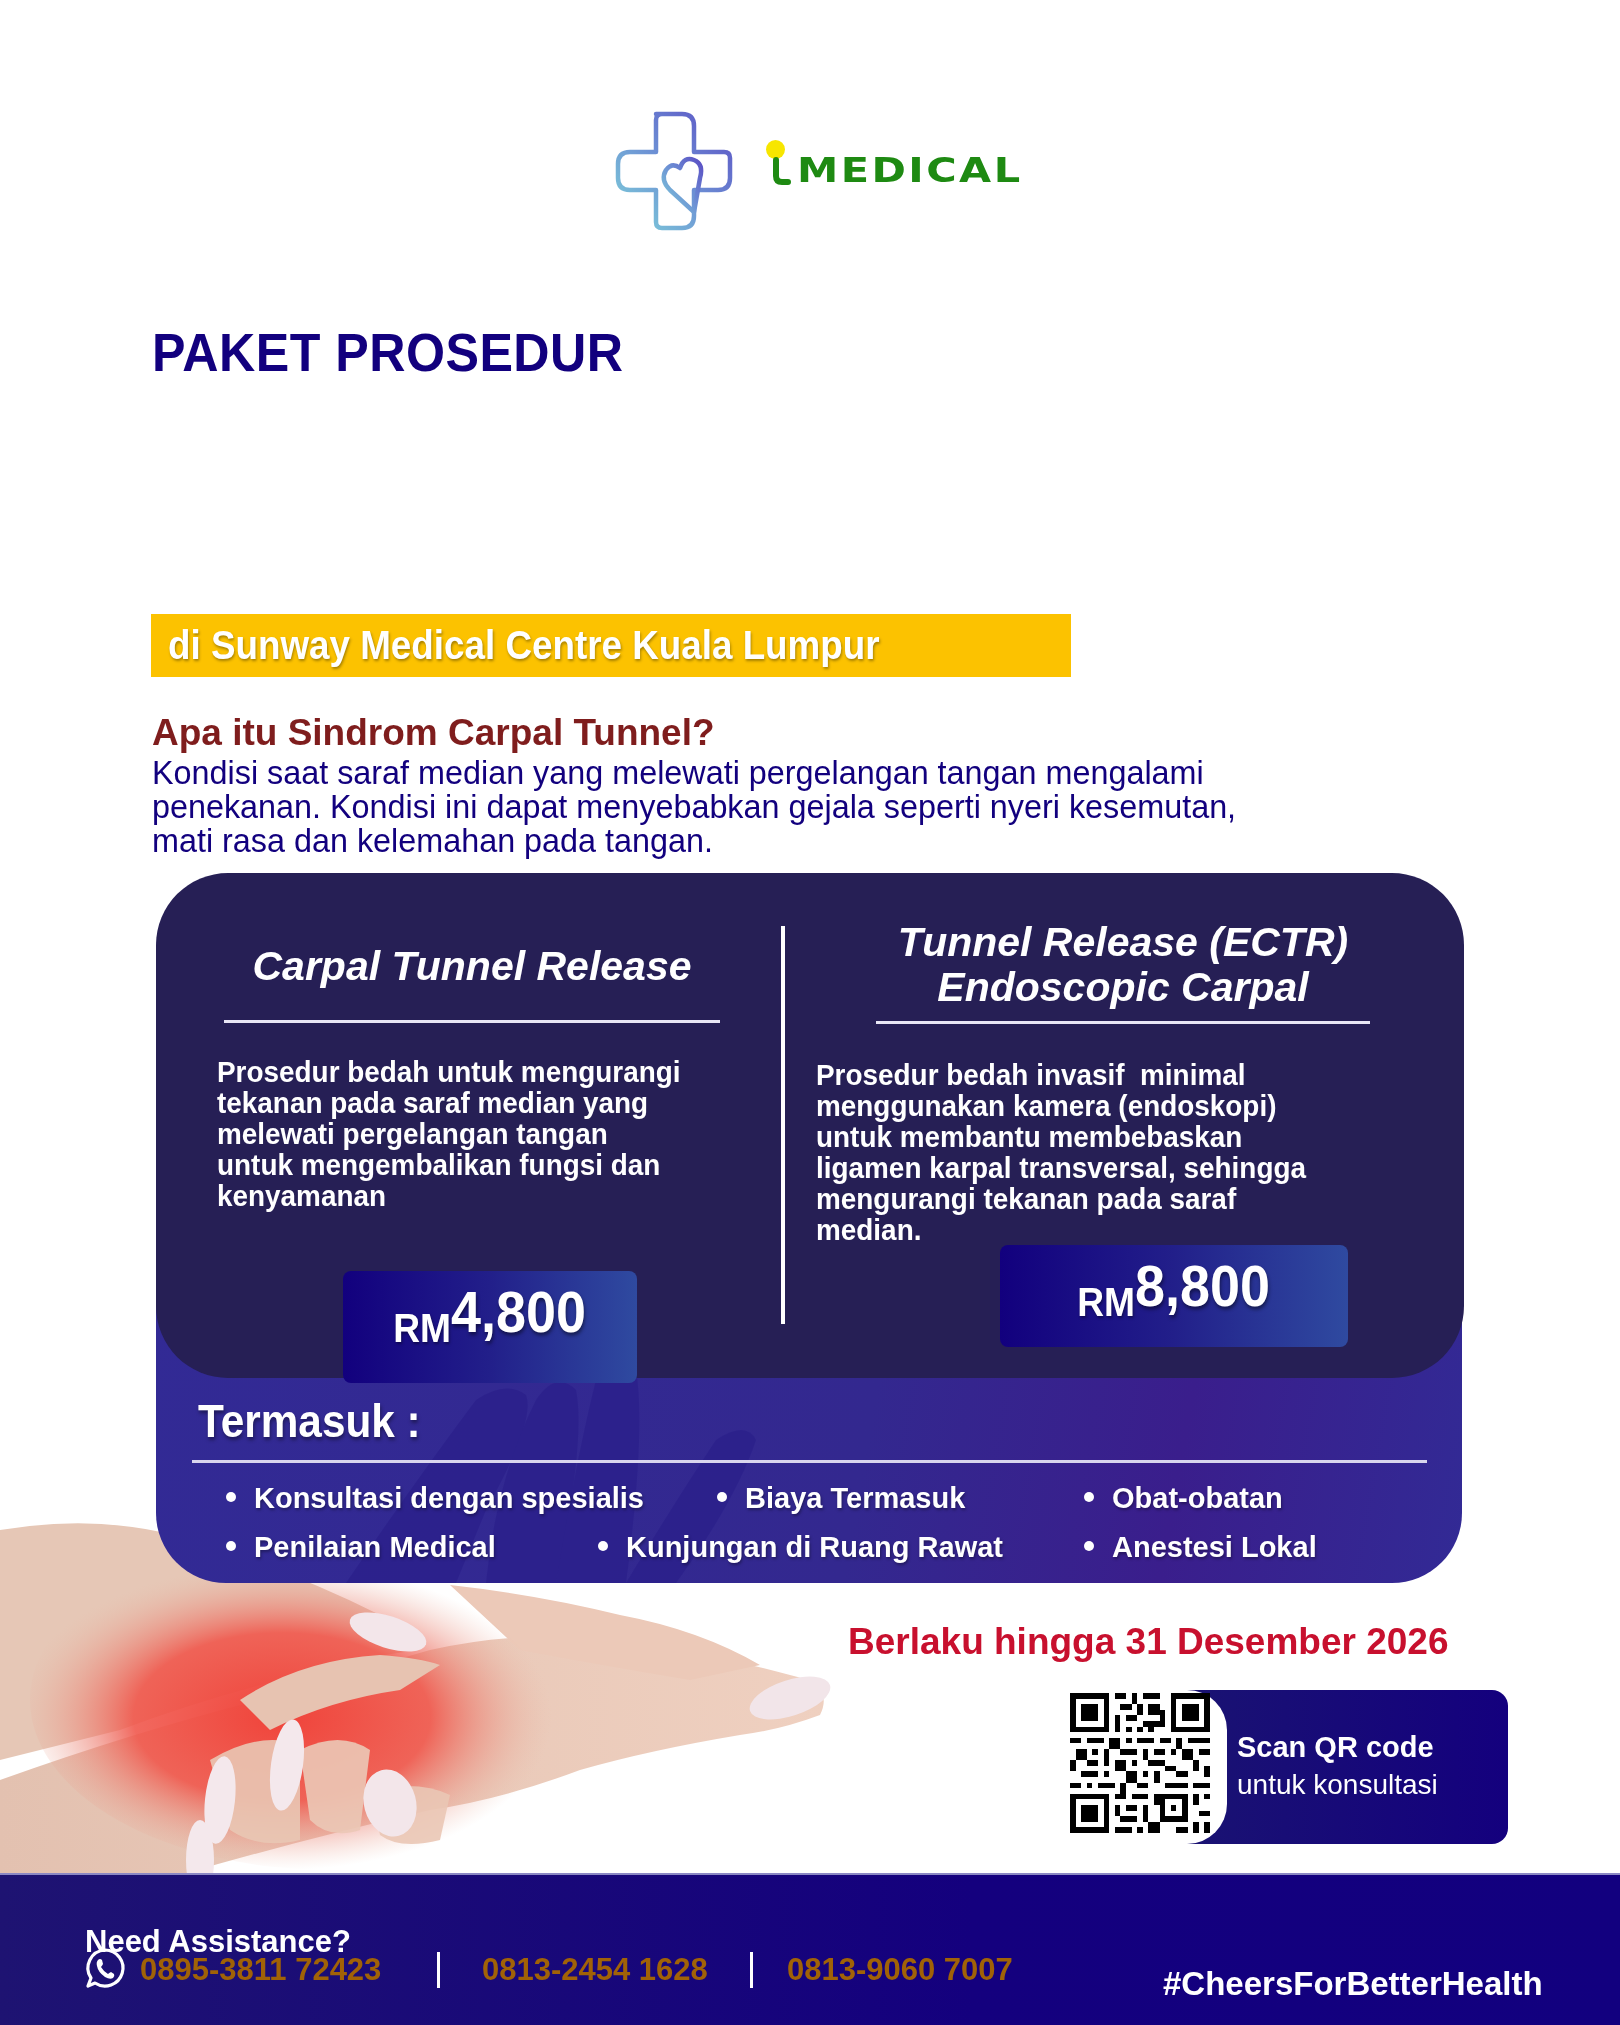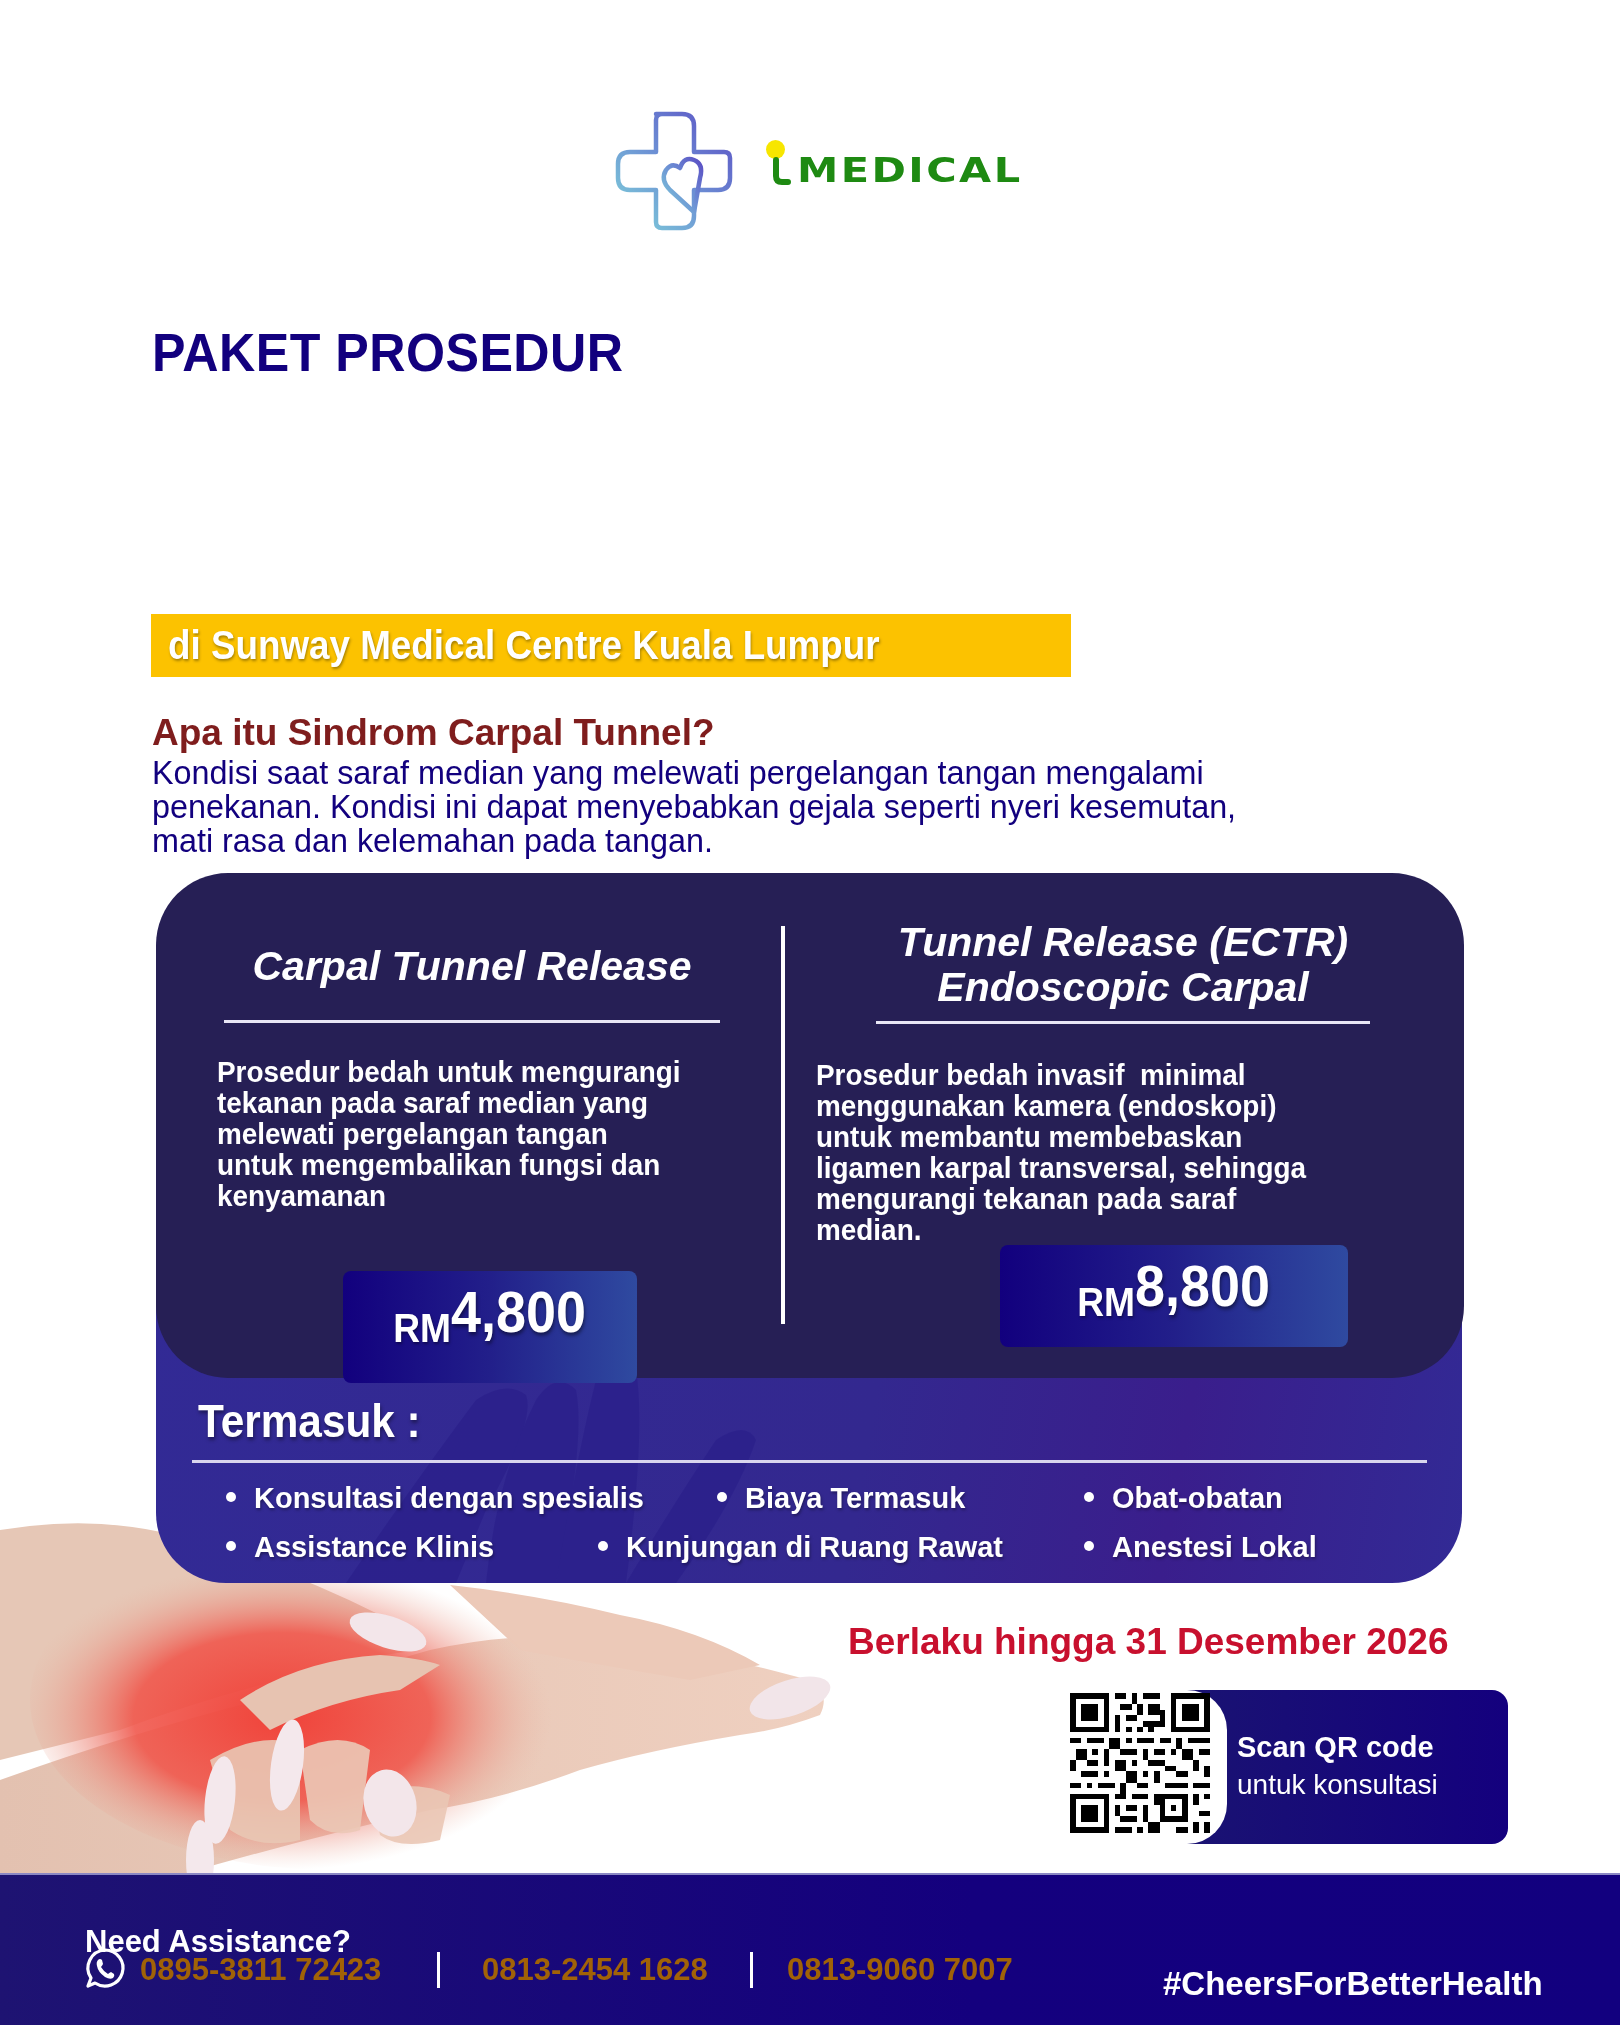--- a/index.html
+++ b/index.html
@@ -155,21 +155,21 @@
       <path d="M330 403 Q340 300 380 220 Q400 190 420 210 Q430 260 400 403 Z"></path>
       <path d="M400 403 Q420 280 440 200 Q460 170 480 190 Q490 250 470 403 Z"></path>
       <path d="M470 403 Q520 320 560 260 Q590 240 600 260 Q580 320 520 403 Z"></path>
     </g>
   </svg>
   <div id="termasuk" class="abs" style="left:42px; top:214px;">Termasuk :</div>
   <div class="abs" style="left:36px; top:280px; width:1235px; height:3px; background:#d9d6ee;"></div>
   <div class="abs incl-item" style="left:70px; top:300px;"><span class="dot"></span><span>Konsultasi dengan spesialis</span></div>
   <div class="abs incl-item" style="left:561px; top:300px;"><span class="dot"></span><span>Biaya Termasuk</span></div>
   <div class="abs incl-item" style="left:928px; top:300px;"><span class="dot"></span><span>Obat-obatan</span></div>
-  <div class="abs incl-item" style="left:70px; top:349px;"><span class="dot"></span><span>Assistance Klinis</span></div>
+  <div class="abs incl-item" style="left:70px; top:349px;"><span class="dot"></span><span>Penilaian Medical</span></div>
   <div class="abs incl-item" style="left:442px; top:349px;"><span class="dot"></span><span>Kunjungan di Ruang Rawat</span></div>
   <div class="abs incl-item" style="left:928px; top:349px;"><span class="dot"></span><span>Anestesi Lokal</span></div>
 </div>
 
 <div id="dark-card" class="abs"></div>
 
 <div id="h-left" class="abs card-heading">
   <div>Carpal Tunnel Release</div>
 </div>
 <div id="ul-left" class="abs uline"></div>

